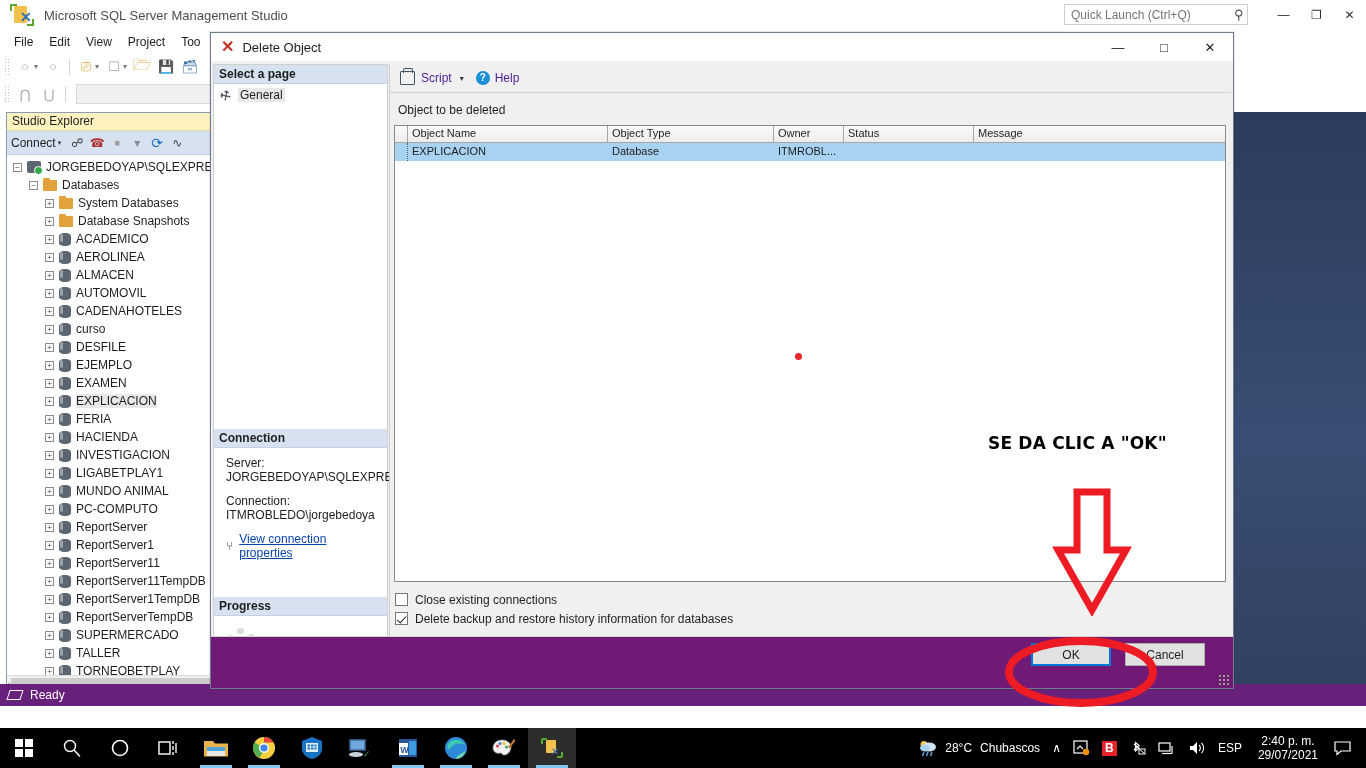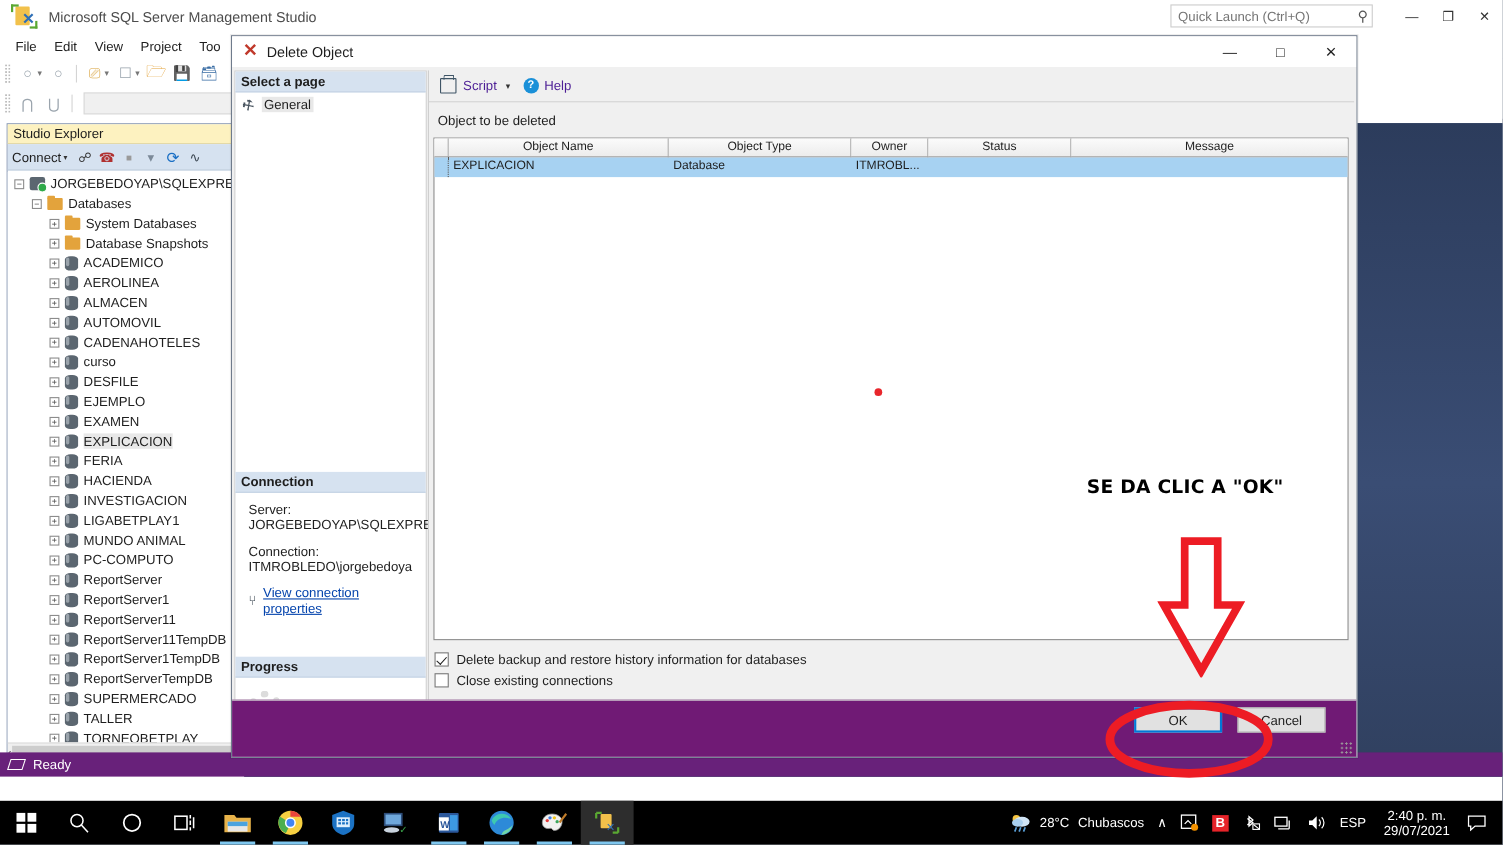--- a/index.html
+++ b/index.html
@@ -285,21 +285,21 @@
   }
 
   #dlg-content { position: absolute; left: 0; right: 0; top: 29px; bottom: 0; }
   #obj-caption {
     font-size: 12px; color: #1e1e1e; padding: 10px 0 5px 8px;
   }
   #obj-grid {
     position: absolute; left: 4px; top: 32px; right: 5px; height: 457px;
     background: #ffffff; border: 1px solid #8a8a8a;
   }
-  .grid-head { display: flex; height: 17px; background: #f0f0f0; text-align: center; }
+  .grid-head { display: flex; height: 17px; background: #f0f0f0; }
   .grid-head .gh {
     font-size: 11px; color: #1e1e1e; padding: 1px 4px;
     border-right: 1px solid #a6a6a6; border-bottom: 1px solid #a6a6a6;
     background: linear-gradient(180deg,#fbfbfb,#ececec);
     overflow: hidden; white-space: nowrap;
   }
   .grid-row { display: flex; height: 18px; background: #a7d2f2; }
   .grid-row .gc {
     font-size: 11px; color: #1e1e1e; padding: 2px 4px;
     overflow: hidden; white-space: nowrap;
@@ -690,26 +690,26 @@
               <div class="gc c-name">EXPLICACION</div>
               <div class="gc c-type">Database</div>
               <div class="gc c-owner">ITMROBL...</div>
               <div class="gc c-status"></div>
               <div class="gc c-msg"></div>
             </div>
           </div>
 
           <div id="checks">
             <div class="chkrow">
+              <div class="chkbox"></div>
+              <div class="lbl">Close existing connections</div>
+            </div>
+            <div class="chkrow">
               <div class="chkbox checked"></div>
               <div class="lbl">Delete backup and restore history information for databases</div>
-            </div>
-            <div class="chkrow">
-              <div class="chkbox"></div>
-              <div class="lbl">Close existing connections</div>
             </div>
           </div>
         </div>
       </div>
 
       <div id="dlg-footer">
         <div class="dlg-button" id="btn-ok">OK</div>
         <div class="dlg-button" id="btn-cancel">Cancel</div>
         <div id="resize-grip"></div>
       </div>

